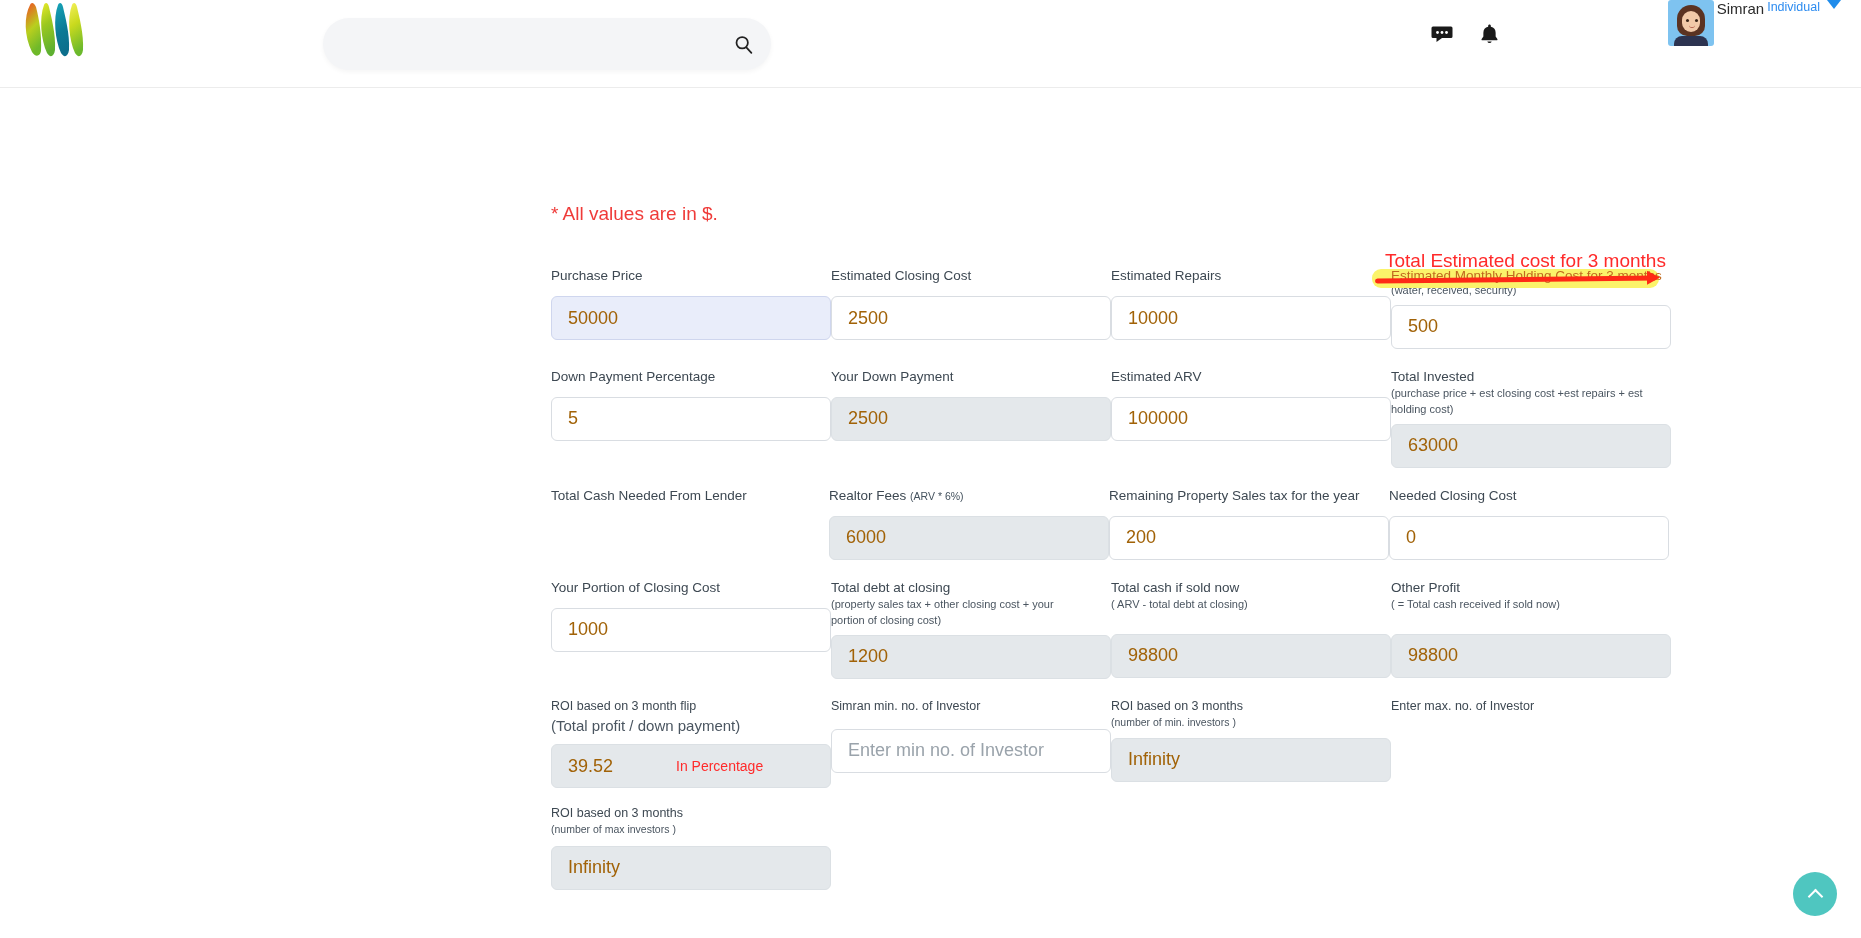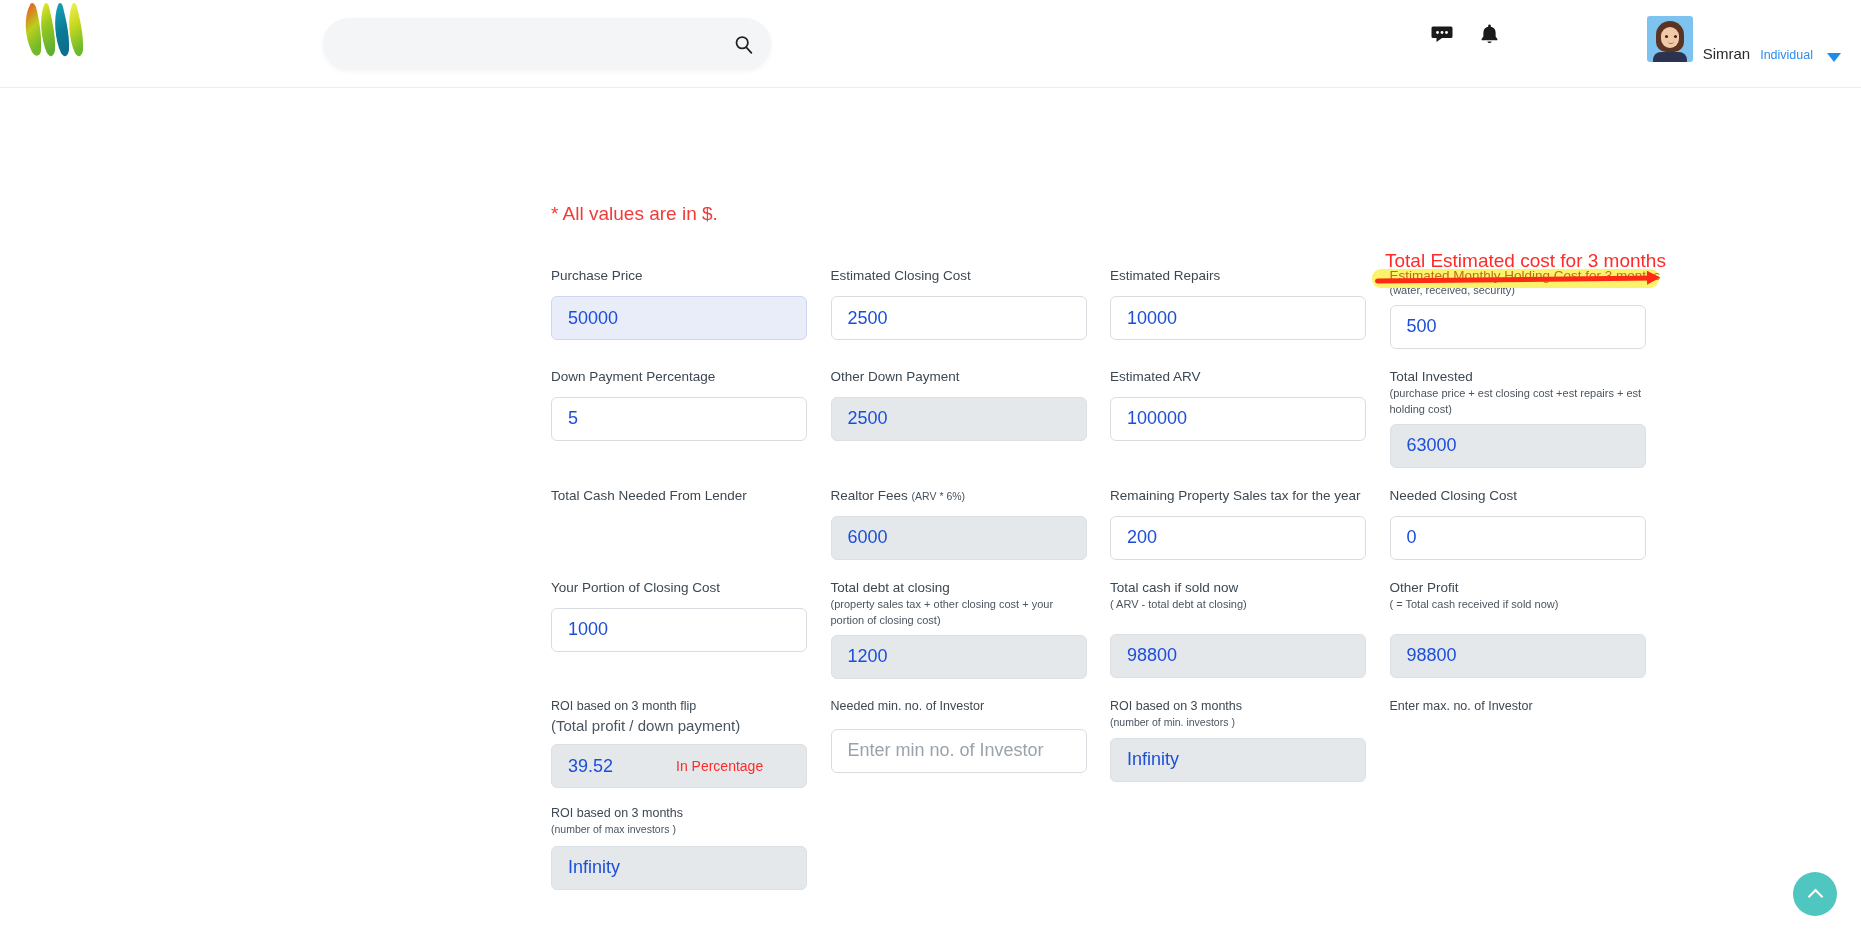--- a/index.html
+++ b/index.html
@@ -57,21 +57,21 @@
     position: absolute;
     right: 360px; top: 22px;
     display: flex; gap: 24px; align-items: center;
   }
   .hdr-icon { cursor: pointer; line-height: 0; }
 
   .profile {
     position: absolute;
     right: 14px; top: 0;
     height: 62px;
-    display: flex; align-items: flex-end; gap: 10px;
+    display: flex; align-items: flex-start; gap: 3px;
     padding: 0 6px 0 0;
     cursor: pointer;
   }
   .avatar {
     width: 46px; height: 46px;
     border-radius: 3px;
     background: #7ec3f0;
     overflow: hidden;
     position: relative;
     flex: 0 0 auto;
@@ -142,27 +142,27 @@
   .flabel .tiny { font-size: 10.5px; color:#44525e; }
   .fsub {
     font-size: 11px;
     color: #4a5560;
     line-height: 1.45;
     width: 256px;
   }
   .fspacer { height: 11px; }
 
   input.fld {
-    width: 256px;
+    width: 280px;
     height: 44px;
     border: 1px solid #d9dde2;
     border-radius: 6px;
     background: #ffffff;
     font-size: 18px;
-    color: #1d4ed8;
+    color: #a16207;
     padding: 0 16px;
     outline: none;
     font-family: "Liberation Sans", sans-serif;
   }
   input.fld::placeholder { color: #9aa3ab; font-size: 18px; }
   input.fld.readonly {
     background: #e4e8eb;
     border-color: #dbe0e4;
   }
   input.fld.focused {
@@ -359,21 +359,21 @@
 
     <div style="height:20px"></div>
 
     <div class="row">
       <div class="cell">
         <div class="flabel">Down Payment Percentage</div>
         <div class="fspacer"></div>
         <input class="fld" value="5" style="">
       </div>
       <div class="cell">
-        <div class="flabel">Other Down Payment</div>
+        <div class="flabel">Your Down Payment</div>
         <div class="fspacer"></div>
         <input class="fld readonly" readonly="" value="2500" style="">
       </div>
       <div class="cell">
         <div class="flabel">Estimated ARV</div>
         <div class="fspacer"></div>
         <input class="fld" value="100000" style="">
       </div>
       <div class="cell">
         <div class="flabel">Total Invested</div>
@@ -438,21 +438,21 @@
     <div style="height:20px"></div>
 
     <div class="row">
       <div class="cell">
         <div class="flabel" style="font-size:12.5px">ROI based on 3 month flip</div>
         <div class="fsub" style="font-size:15px">(Total profit / down payment)</div>
         <div style="height:8px"></div>
         <input class="fld readonly" readonly="" value="39.52" style="">
       </div>
       <div class="cell">
-        <div class="flabel" style="font-size:12.5px">Needed min. no. of Investor</div>
+        <div class="flabel" style="font-size:12.5px">Simran min. no. of Investor</div>
         <div style="height:14px"></div>
         <input class="fld" value="" placeholder="Enter min no. of Investor" style="">
       </div>
       <div class="cell">
         <div class="flabel" style="font-size:12.5px">ROI based on 3 months</div>
         <div class="fsub" style="font-size:10.5px">(number of min. investors )</div>
         <div style="height:8px"></div>
         <input class="fld readonly" readonly="" value="Infinity" style="">
       </div>
       <div class="cell">

